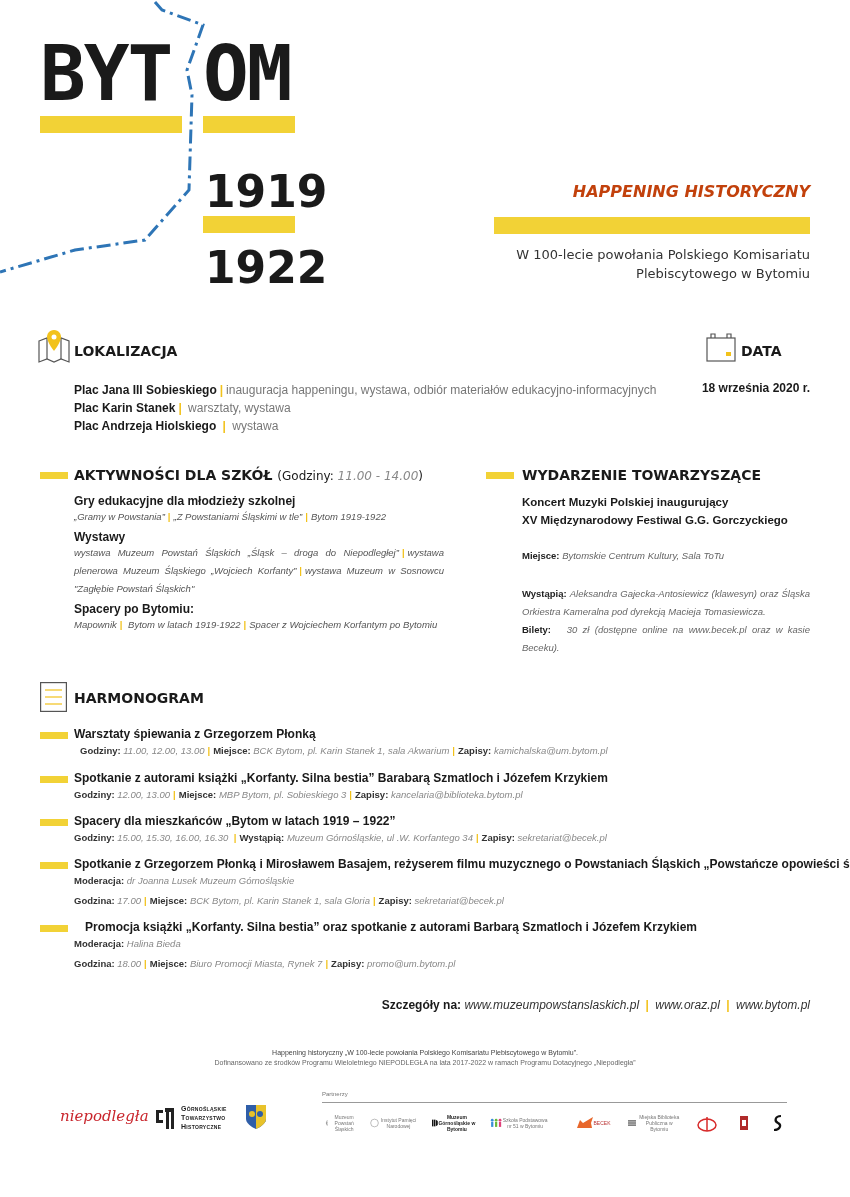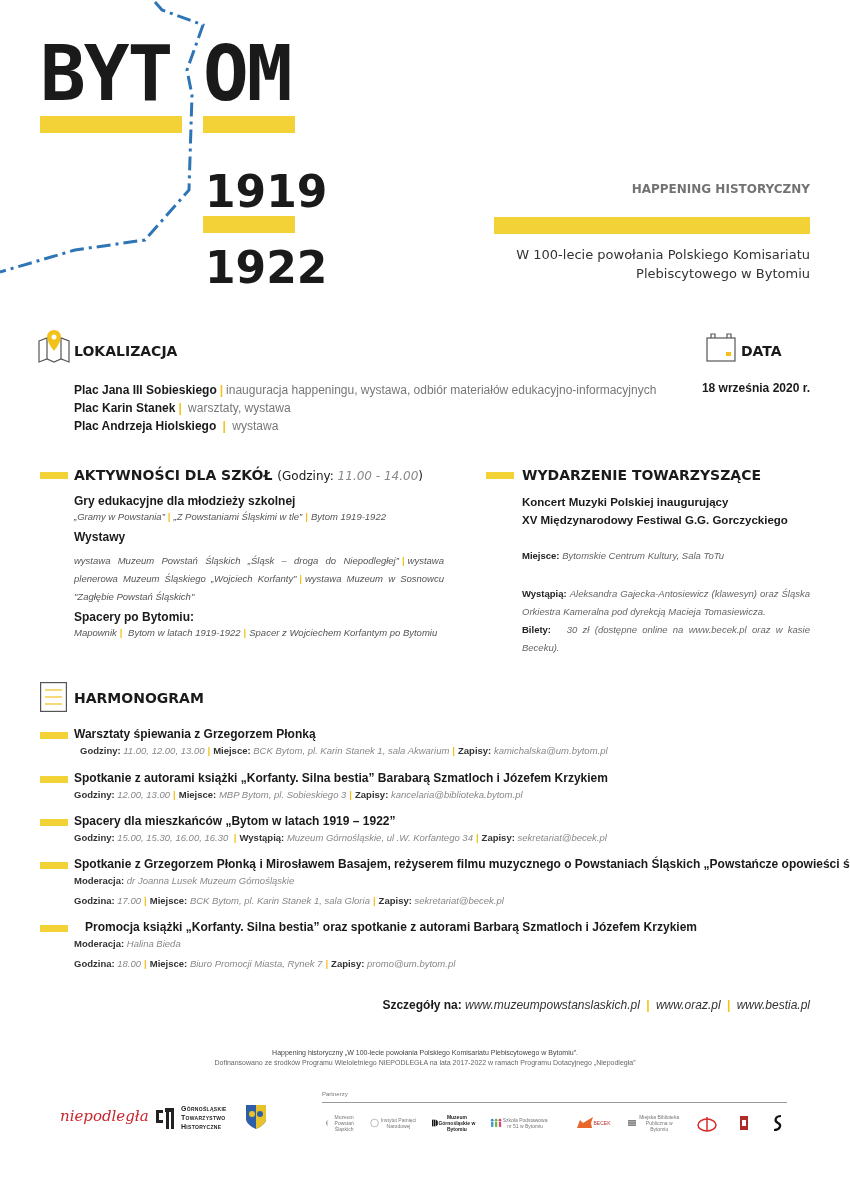--- a/index.html
+++ b/index.html
@@ -2,30 +2,30 @@
 <html><head>
 <meta charset="utf-8">
 <style>
   html, body { margin:0; padding:0; background:#fff; }
   body { width:850px; height:1197px; position:relative; overflow:hidden; font-family:"Liberation Sans", sans-serif; color:#1a1a1a; }
   .abs { position:absolute; }
   .yb { background:#f2d236; }
   .bar { color:#f2c21b; font-weight:bold; font-style:normal; padding:0 3px; }
   .logo-word { font-family:"DejaVu Sans Mono", monospace; font-weight:bold; font-size:76px; letter-spacing:-2px; color:#1a1a1a; line-height:1; }
   .year { font-family:"DejaVu Sans", sans-serif; font-weight:bold; font-size:44px; color:#1a1a1a; line-height:1; }
-  .h-title { font-family:"DejaVu Sans", sans-serif; font-weight:bold; font-size:12px; color:#737373; }
+  .h-title { font-family:"DejaVu Sans", sans-serif; font-weight:bold; font-size:16px; color:#c2410c;font-style:italic; }
   .subtitle { font-family:"DejaVu Sans", sans-serif; font-size:13px; color:#333; text-align:right; line-height:19px; }
   .sec-title { font-family:"DejaVu Sans", sans-serif; font-weight:bold; font-size:14px; color:#1a1a1a; }
   .sec-title .light { font-weight:normal; font-size:12px; }
   .sec-title .light i { color:#888; }
   .loc-row { font-size:12px; line-height:18px; color:#777; white-space:nowrap; }
   .loc-row b { color:#1a1a1a; }
   .sub-h { font-size:12px; font-weight:bold; color:#1a1a1a; }
   .it { font-size:9.5px; font-style:italic; color:#555; line-height:18px; }
-  .it-just { text-align:justify;margin-top:8px; }
+  .it-just { text-align:justify; }
   .ev-title { font-size:11.5px; font-weight:bold; color:#1a1a1a; line-height:18px; }
   .ev-p { font-size:9.5px; color:#555; line-height:18px; text-align:justify; }
   .ev-p b { color:#222; font-style:normal; }
   .ev-p i { color:#666; }
   .h-item-title { font-size:12px; font-weight:bold; color:#1a1a1a; white-space:nowrap; }
   .h-item-meta { font-size:9.5px; color:#333; line-height:20px; white-space:nowrap; }
   .h-item-meta b { font-weight:bold; color:#333; }
   .h-item-meta i { color:#888; }
   .marker { width:28px; height:7px; }
   .footer-txt { font-size:7px; color:#666; text-align:center; line-height:10px; }
@@ -165,21 +165,21 @@
     <div class="h-item-meta" style="margin-left:34px;">
       <b>Godzina:</b> <i>18.00</i><span class="bar">|</span><b>Miejsce:</b> <i>Biuro Promocji Miasta, Rynek 7</i><span class="bar">|</span><b>Zapisy:</b> <i>promo@um.bytom.pl</i>
     </div>
   </div>
 </div>
 
 <div class="abs details" style="right:40px;top:998px;">
   <b>Szczegóły na:</b>
   <i>www.muzeumpowstanslaskich.pl</i>
   <span class="bar">|</span> <i>www.oraz.pl</i>
-  <span class="bar">|</span> <i>www.bestia.pl</i>
+  <span class="bar">|</span> <i>www.bytom.pl</i>
 </div>
 
 <div class="abs footer-txt" style="left:0;width:850px;top:1048px;">
   <div style="color:#444;">Happening historyczny „W 100-lecie powołania Polskiego Komisariatu Plebiscytowego w Bytomiu”.</div>
   <div>Dofinansowano ze środków Programu Wieloletniego NIEPODLEGŁA na lata 2017-2022 w ramach Programu Dotacyjnego „Niepodległa”</div>
 </div>
 
 <div class="abs" style="left:60px;top:1107px;font-family:'DejaVu Serif', serif;font-style:italic;font-size:15px;color:#c9252c;">niepodległa</div>
 <div class="abs" style="left:155px;top:1104px;display:flex;align-items:center;gap:6px;">
   <svg width="20" height="24" viewBox="0 0 20 24">

